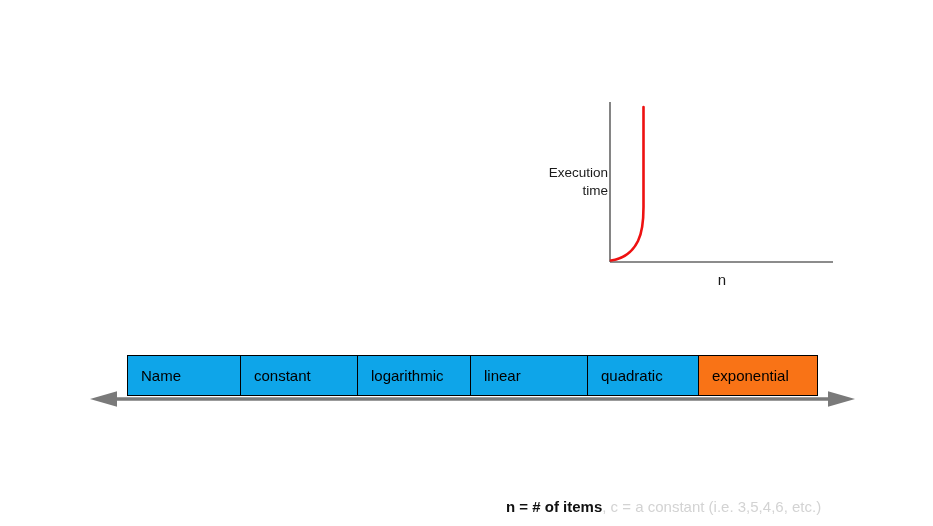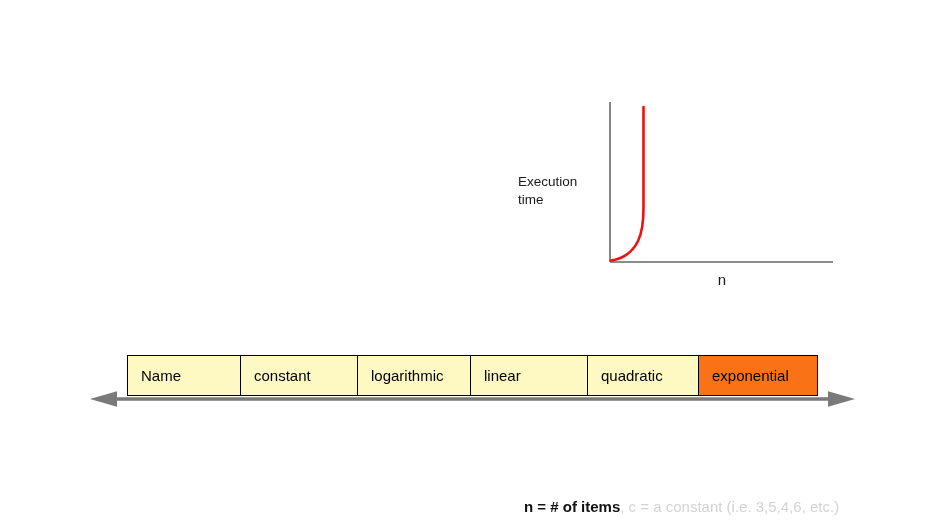--- a/index.html
+++ b/index.html
@@ -18,23 +18,23 @@
   .graph-svg {
     position: absolute;
     left: 560px;
     top: 95px;
     width: 280px;
     height: 200px;
   }
   .graph-ylabel {
     position: absolute;
     left: 518px;
-    top: 173px;
+    top: 164px;
     width: 90px;
-    text-align: left;
+    text-align: right;
     font-size: 13.5px;
     line-height: 1.3;
     color: #1a1a1a;
   }
   .graph-ylabel span { display: block; }
   .graph-xlabel {
     position: absolute;
     left: 700px;
     top: 271px;
     width: 44px;
@@ -54,39 +54,39 @@
     color: #000000;
     z-index: 2;
     background: #ffffff;
   }
   .ctable td {
     border: 1.5px solid #000000;
     height: 40px;
     padding: 0 8px 0 13px;
     vertical-align: middle;
     white-space: nowrap;
-    background: #fef9c3;
+    background: #0ea5e9;
   }
   .ctable td.hl { background: #f97316; }
 
   
   .axis-arrow {
     position: absolute;
     left: 85px;
     top: 389px;
     width: 775px;
     height: 20px;
     z-index: 3;
     pointer-events: none;
   }
 
   
   .footnote {
     position: absolute;
-    left: 524px;
+    left: 506px;
     top: 498px;
     font-size: 15px;
     white-space: nowrap;
   }
   .footnote .em { font-weight: bold; color: #111111; }
   .footnote .muted { color: #d3d3d3; }
 </style>
 </head>
 <body>
 

